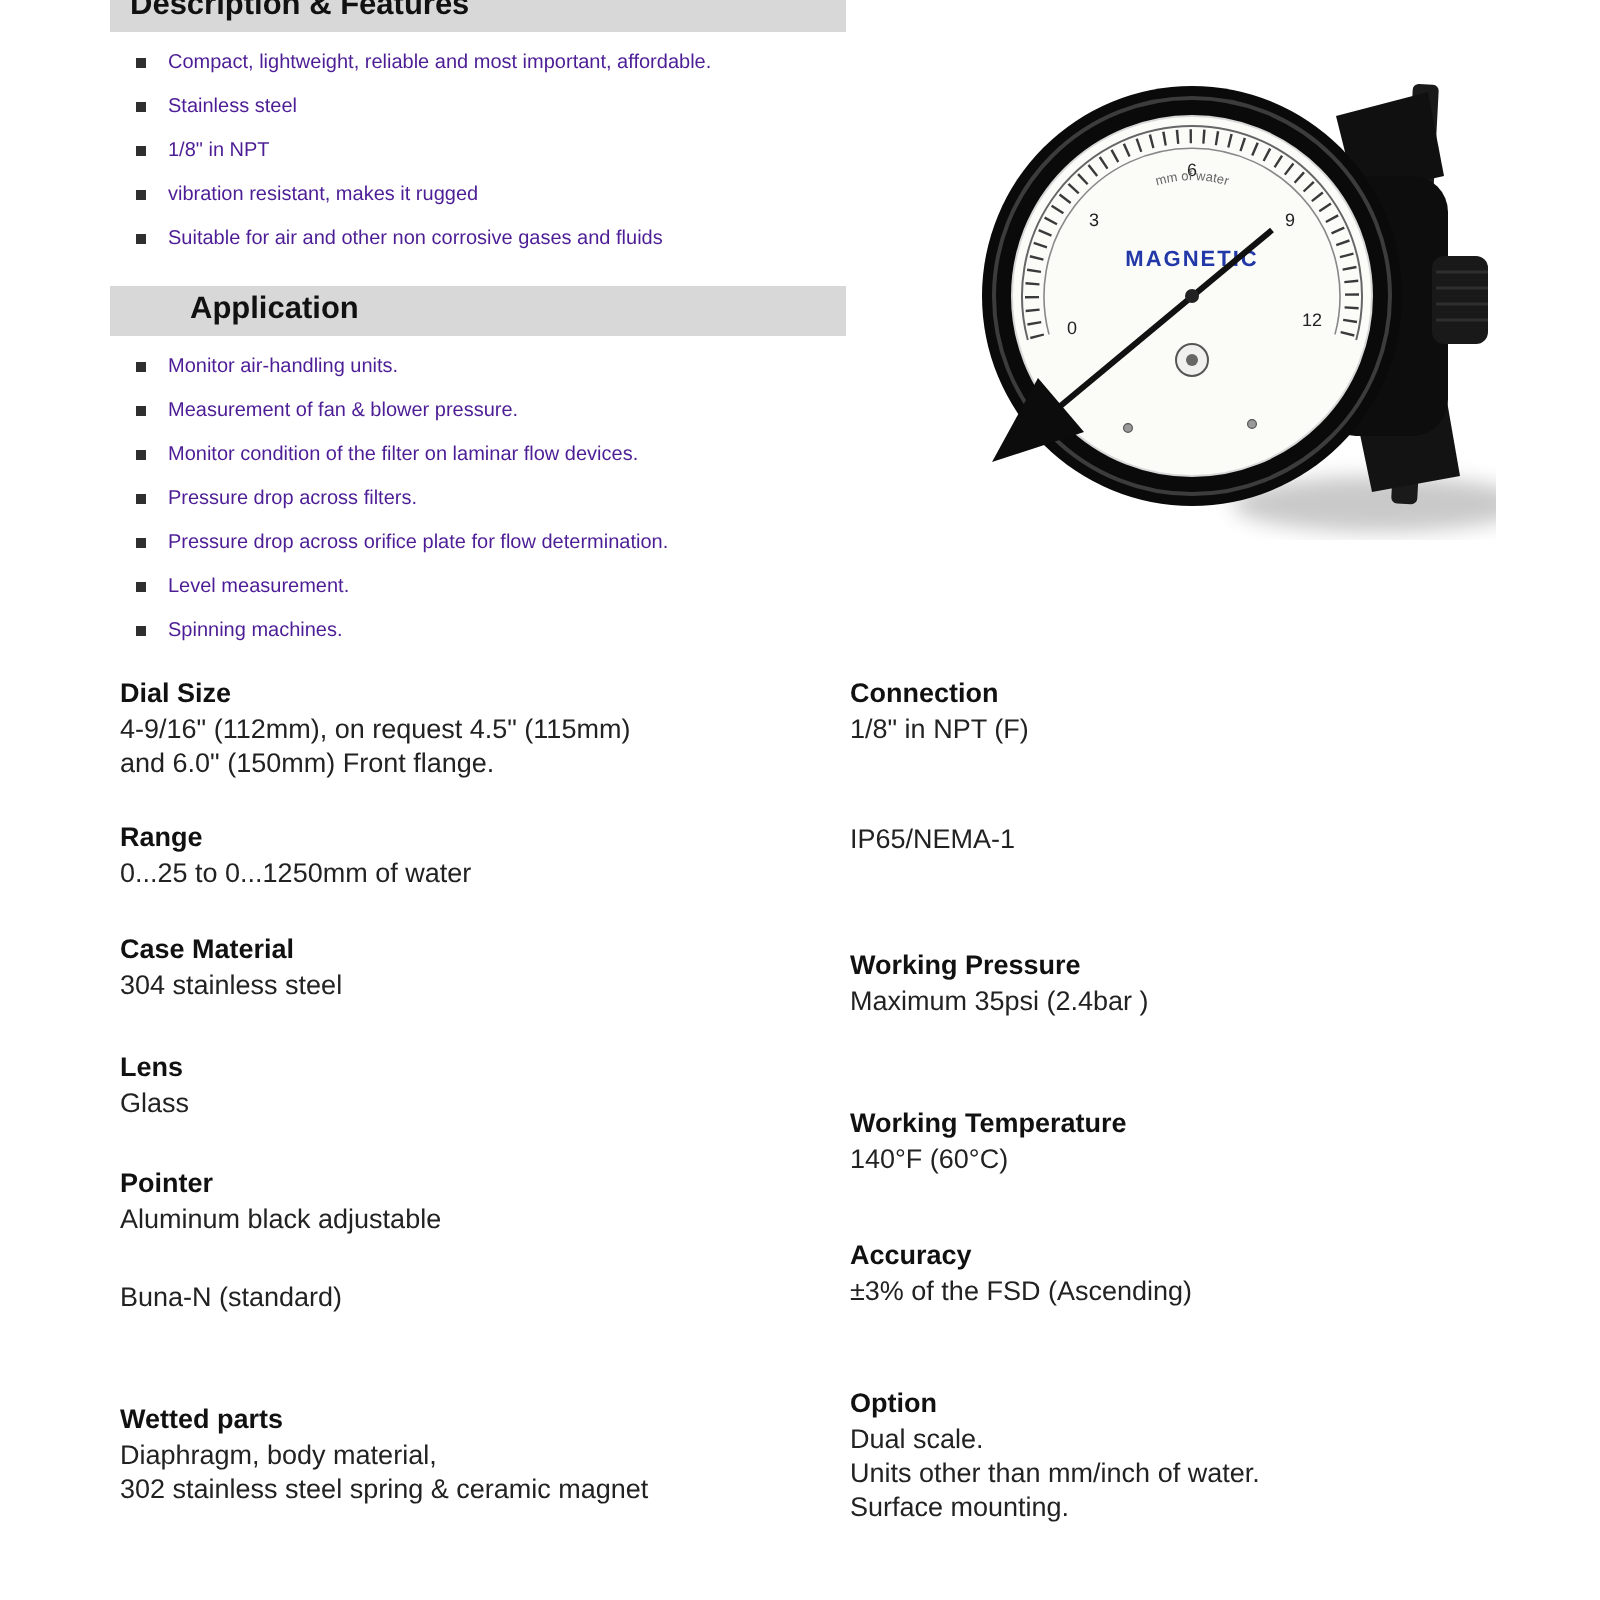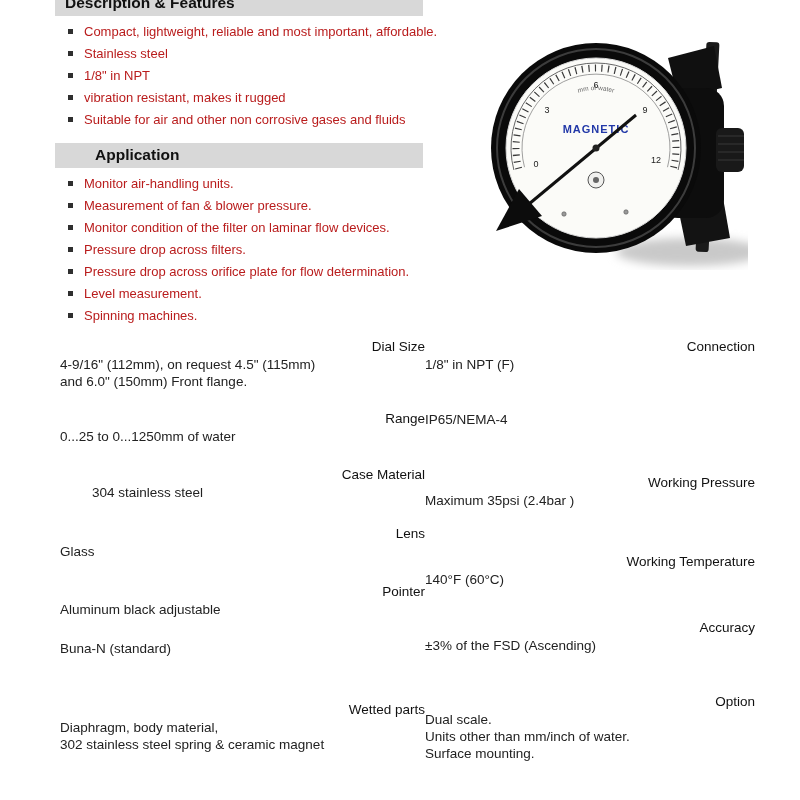--- a/index.html
+++ b/index.html
@@ -7,36 +7,36 @@
     width:800px;height:800px;background:#ffffff;position:relative;overflow:hidden;
     font-family:"Liberation Sans",sans-serif;color:#1c1c1c;
   }
   .sec-header{
     background:#d8d8d8;width:368px;margin-left:55px;box-sizing:border-box;
     padding:3px 10px 4px 10px;font-weight:bold;font-size:15.5px;color:#111;
   }
   .sec-header.cropped{margin-top:-9px;}
   ul.bullets{list-style:none;margin:6px 0 0 68px;padding:0;width:408px;}
   ul.bullets li{
-    display:flex;gap:11px;margin-bottom:3px;font-size:13px;line-height:19px;color:#b91c1c;text-align:center;
+    display:flex;gap:11px;margin-bottom:3px;font-size:10px;line-height:19px;color:#4c1d95;text-align:center;
   }
   ul.bullets .sq{width:5px;height:5px;background:#2f2f2f;margin-top:7px;flex:none;}
   .app-sec .sec-header{margin-top:14px;padding-left:40px;}
   .specs-sec .sec-header{margin-top:18px;}
   .spec-cols{display:flex;margin:13px 0 0 60px;}
   .spec-col{display:flex;flex-direction:column;}
   .spec-left{width:365px;}
   .spec-right{width:330px;}
   .spec-item{box-sizing:border-box;}
-  .spec-label{font-weight:normal;font-size:13.5px;line-height:17px;color:#111;text-align:right;}
+  .spec-label{font-weight:bold;font-size:13.5px;line-height:17px;color:#111;}
   .spec-value{font-size:13.5px;line-height:17px;color:#222;white-space:pre-line;margin-top:1px;}
   
   .spec-left  .spec-item:nth-of-type(1){min-height:72px;}
   .spec-left  .spec-item:nth-of-type(2){min-height:56px;}
-  .spec-left  .spec-item:nth-of-type(3){min-height:59px;margin-left:32px;}
+  .spec-left  .spec-item:nth-of-type(3){min-height:59px;}
   .spec-left  .spec-item:nth-of-type(4){min-height:58px;}
   .spec-left  .spec-item:nth-of-type(5){min-height:56px;}
   .spec-left  .spec-item:nth-of-type(6){min-height:62px;}
   .spec-right .spec-item:nth-of-type(1){min-height:72px;}
   .spec-right .spec-item:nth-of-type(2){min-height:64px;}
   .spec-right .spec-item:nth-of-type(3){min-height:79px;}
   .spec-right .spec-item:nth-of-type(4){min-height:66px;}
   .spec-right .spec-item:nth-of-type(5){min-height:74px;}
   .gauge-wrap{position:absolute;left:468px;top:30px;width:280px;height:240px;}
 </style>
@@ -220,21 +220,21 @@
           </div>
         </div>
       <div class="spec-col spec-right">
 
           <div class="spec-item">
             <div class="spec-label">Connection</div>
             <div class="spec-value">1/8" in NPT (F)</div>
           </div>
 
           <div class="spec-item">
-            <div class="spec-value">IP65/NEMA-4</div>
+            <div class="spec-value">IP65/NEMA-1</div>
           </div>
 
           <div class="spec-item">
             <div class="spec-label">Working Pressure</div>
             <div class="spec-value">Maximum 35psi (2.4bar )</div>
           </div>
 
           <div class="spec-item">
             <div class="spec-label">Working Temperature</div>
             <div class="spec-value">140°F (60°C)</div>

